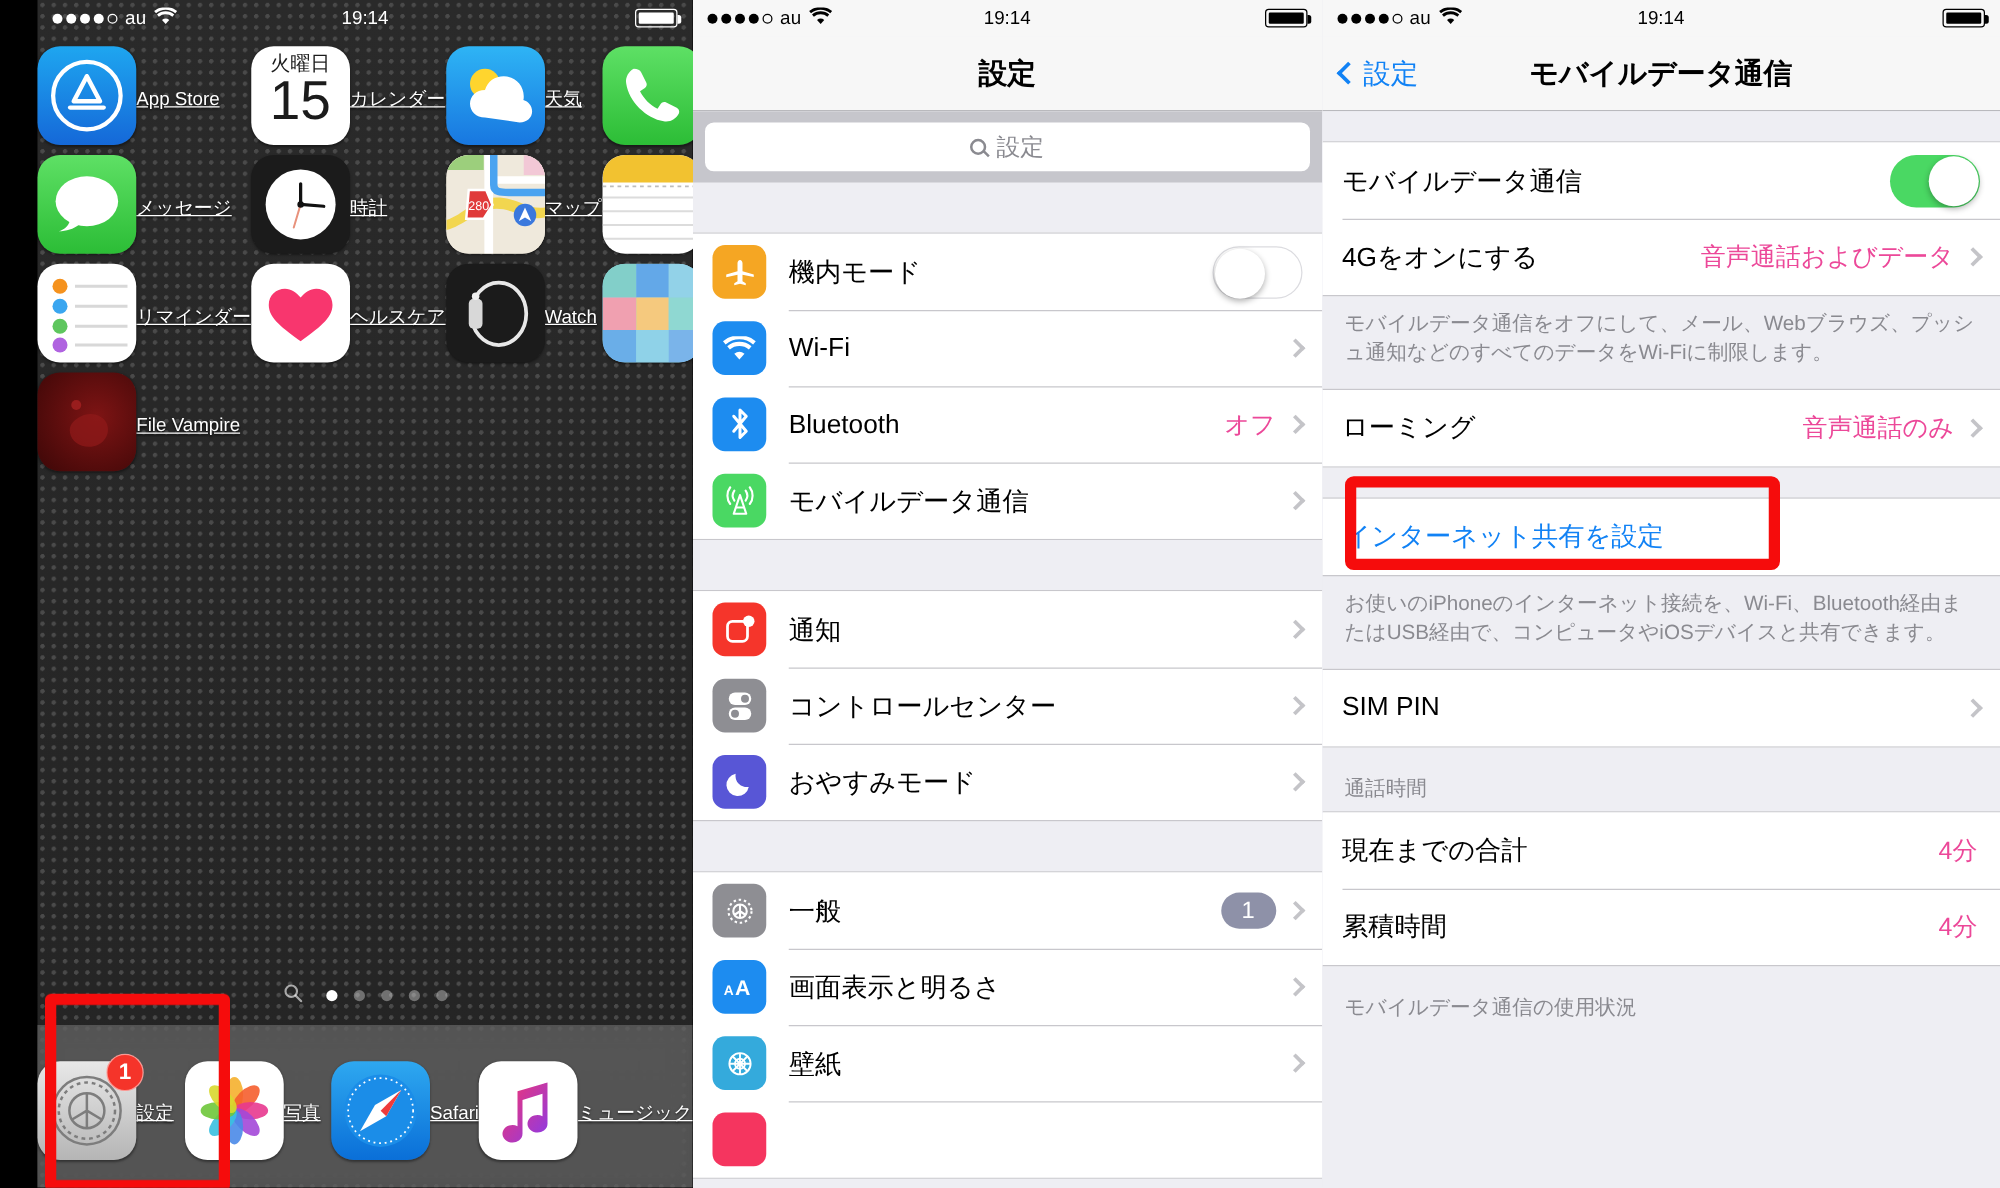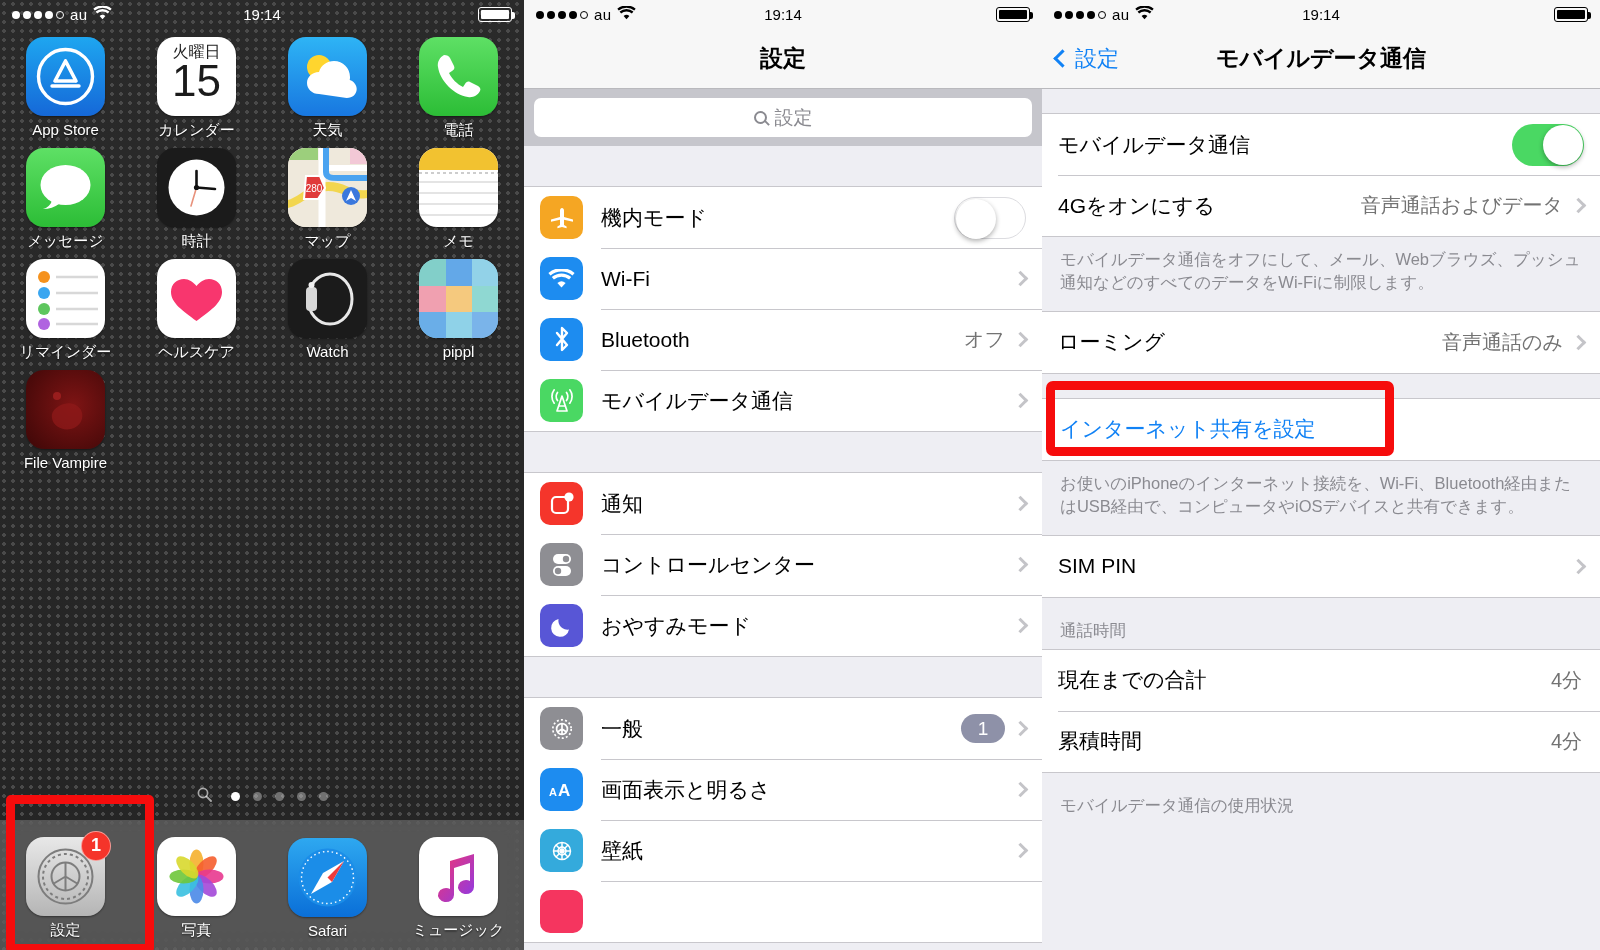--- a/index.html
+++ b/index.html
@@ -1,21 +1,21 @@
 <!DOCTYPE html>
 <html><head>
 <meta charset="utf-8">
 <style>
   * { box-sizing: border-box; margin: 0; padding: 0; }
   html, body {
     width: 1600px; height: 950px;
     font-family: "Liberation Sans", "DejaVu Sans", sans-serif;
     overflow: hidden; background: #000;
   }
-  .stage { position: relative; width: 1600px; height: 882px; display: flex; }
+  .stage { position: relative; width: 1600px; height: 882px; display: flex; padding-left: 30px; }
 
   
   .statusbar {
     height: 29px; display: flex; align-items: center;
     padding: 0 12px; font-size: 15px; font-weight: bold;
     position: relative; flex: 0 0 auto;
   }
   .sb-left { display: flex; align-items: center; gap: 6px; }
   .sb-dots { display: flex; align-items: center; gap: 3px; }
   .sb-dot { width: 8px; height: 8px; border-radius: 50%; }
@@ -53,29 +53,29 @@
     background:
       radial-gradient(circle at 4px 4px, #4a4a4a 1.6px, transparent 1.9px) 0 0/9px 9px,
       linear-gradient(#2a2a2a, #242424);
     display: flex; flex-direction: column;
   }
   .app-grid {
     padding: 8px 0 0 0; display: grid;
     grid-template-columns: repeat(4, 1fr);
     row-gap: 8px;
   }
-  .app { display: flex; flex-direction: column; align-items: center; }
+  .app { display: flex; align-items: center; }
   .app-ico {
     width: 79px; height: 79px; border-radius: 18px;
     position: relative; overflow: hidden;
     box-shadow: 0 1px 2px rgba(0,0,0,.4);
   }
   .app-label {
     margin-top: 5px; color: #fff; font-size: 15px;
-    text-shadow: 0 1px 2px rgba(0,0,0,.85); white-space: nowrap;
+    text-shadow: 0 1px 2px rgba(0,0,0,.85); white-space: nowrap; text-decoration: underline;
   }
   .pagedots {
     margin-top: auto; display: flex; align-items: center; justify-content: center;
     gap: 13px; padding-bottom: 15px;
   }
   .pd { width: 9px; height: 9px; border-radius: 50%; background: rgba(255,255,255,.35); }
   .pd.active { background: #fff; }
   .pd-search { color: rgba(255,255,255,.55); font-size: 14px; margin-right: 6px; }
   .dock {
     height: 130px; background: rgba(150,150,150,.40);
@@ -156,21 +156,21 @@
   .row + .row::before {
     content:""; position: absolute; top:0; left: 77px; right: 0; height: 1px; background: #c8c7cc;
   }
   .row.plain + .row.plain::before { left: 16px; }
   .rowicon {
     width: 43px; height: 43px; border-radius: 10px; flex: 0 0 auto;
     margin-right: 18px; display:flex; align-items:center; justify-content:center;
     color:#fff; position: relative;
   }
   .rowlabel { font-size: 21px; color: #000; }
-  .rowvalue { margin-left: auto; color: #737373; font-size: 20px; padding-right: 6px; }
+  .rowvalue { margin-left: auto; color: #ec4899; font-size: 20px; padding-right: 6px; }
   .chev-right {
     margin-left: auto; margin-right: 16px; flex: 0 0 auto;
     width: 11px; height: 11px;
     border-right: 3px solid #c4c4c8; border-top: 3px solid #c4c4c8;
     transform: rotate(45deg);
   }
   .rowvalue + .chev-right { margin-left: 4px; }
   .pill {
     margin-left: auto; background: #8e91a8; color: #fff; font-size: 19px;
     min-width: 44px; height: 29px; border-radius: 15px;

